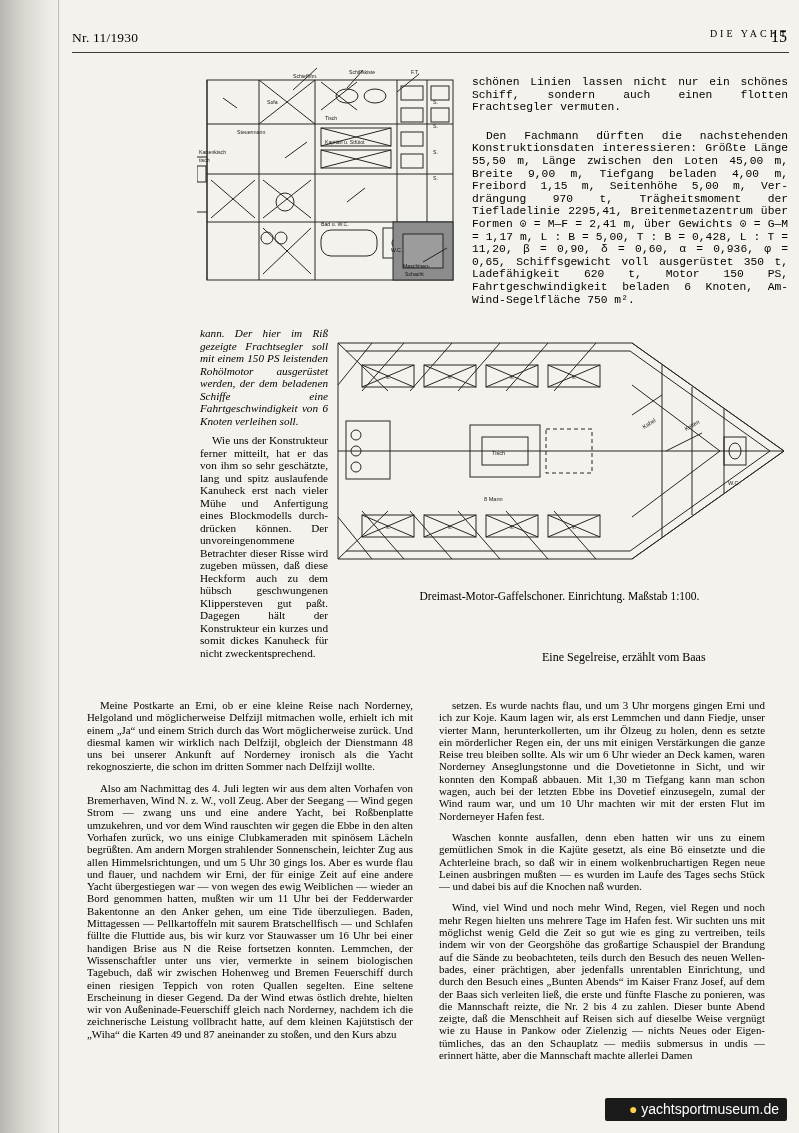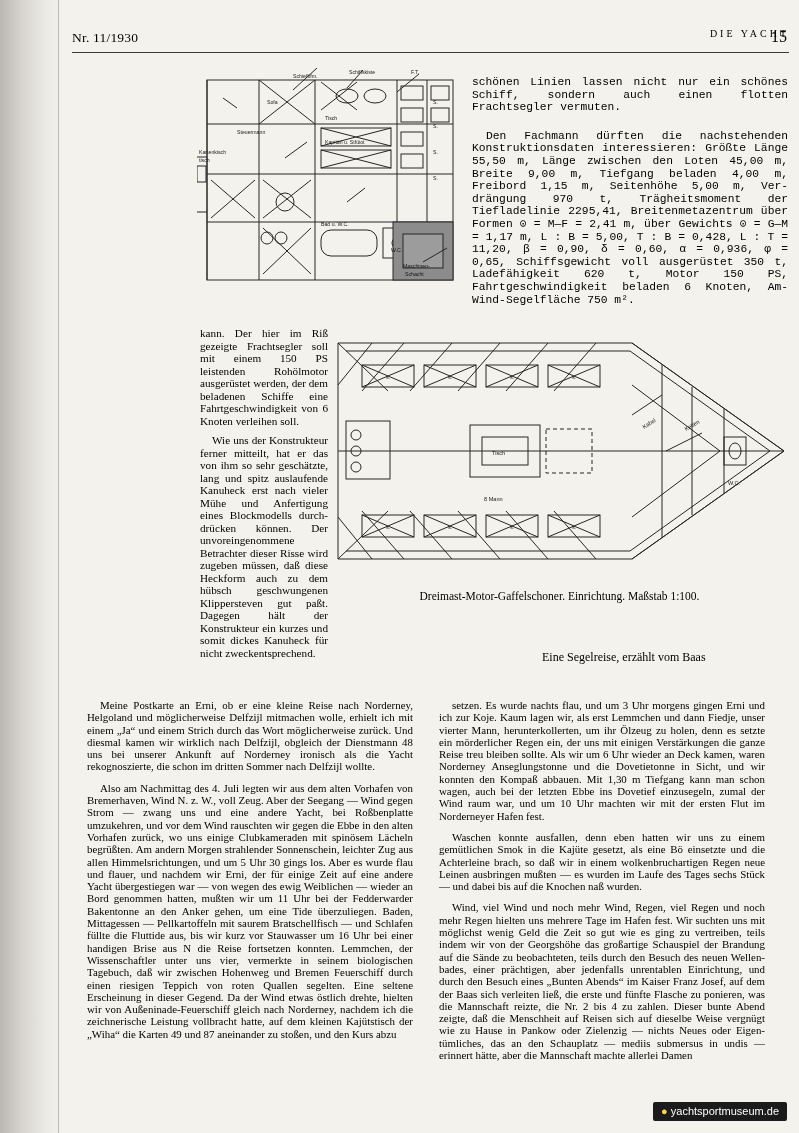--- a/index.html
+++ b/index.html
@@ -92,21 +92,21 @@
   .left-col {
     position: absolute;
     left: 138px; top: 327px;
     width: 128px;
     font-size: 11.2px;
     line-height: 12.5px;
     text-align: justify;
     hyphens: auto;
   }
   .left-col p { margin: 0 0 7px 0; text-indent: 12px; }
-  .left-col p.first { text-indent: 0; }
+  .left-col p.first { text-indent: 0; font-style: italic; }
   
   .plan-deck {
     position: absolute;
     left: 270px; top: 325px;
     width: 457px;
     height: 255px;
   }
   .plan-caption {
     position: absolute;
     left: 269px; top: 590px;
@@ -139,22 +139,22 @@
   }
   .body-col.left { left: 16px; }
   .body-col.right { left: 368px; }
   .body-col p { margin: 9px; text-indent: 13px; }
   
   .watermark {
     position: absolute;
     right: 12px; bottom: 12px;
     background: #1b1b1b;
     color: #ffffff;
-    font-size: 11px;
-    padding: 3px 8px 4px 8px;
+    font-size: 14px;
+    padding: 3px 8px 4px 24px;
     border-radius: 2px;
     font-family: "Liberation Sans", sans-serif;
   }
   .watermark .dot { color: #ffd24a; }
   svg { display: block; }
   .lbl { font-family: "Liberation Sans", sans-serif; }
 </style>
 </head>
 <body>
 

